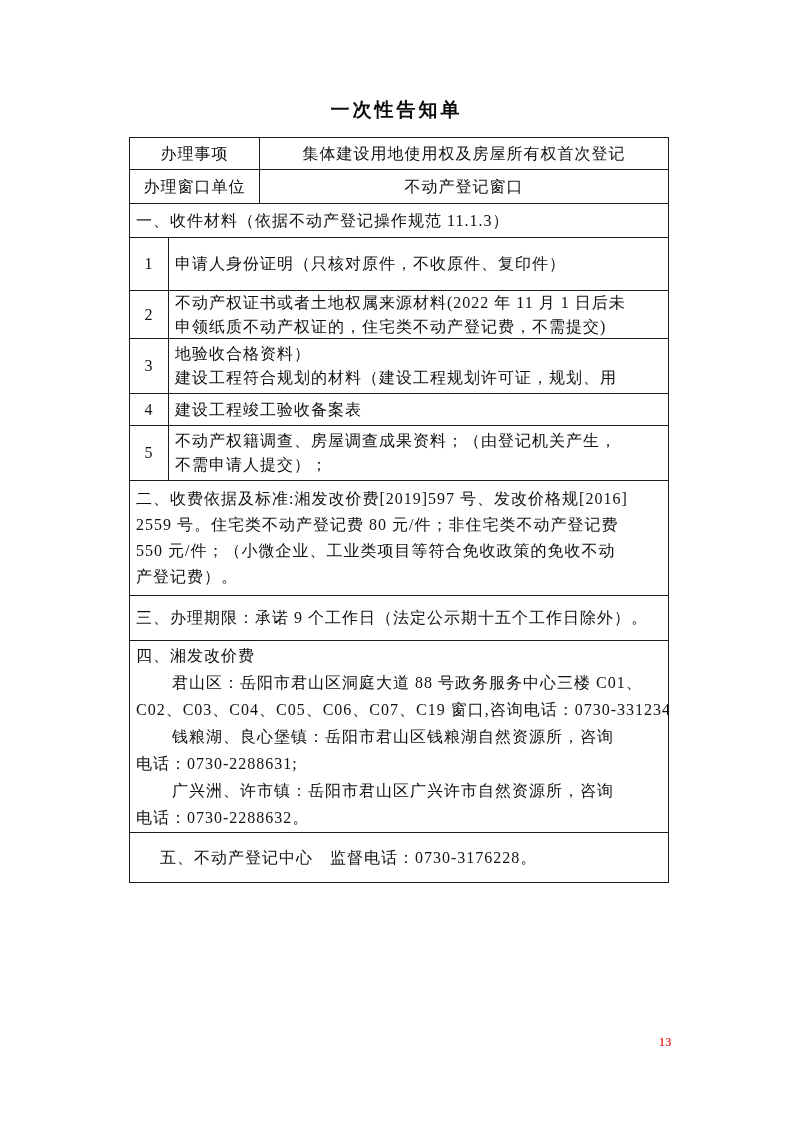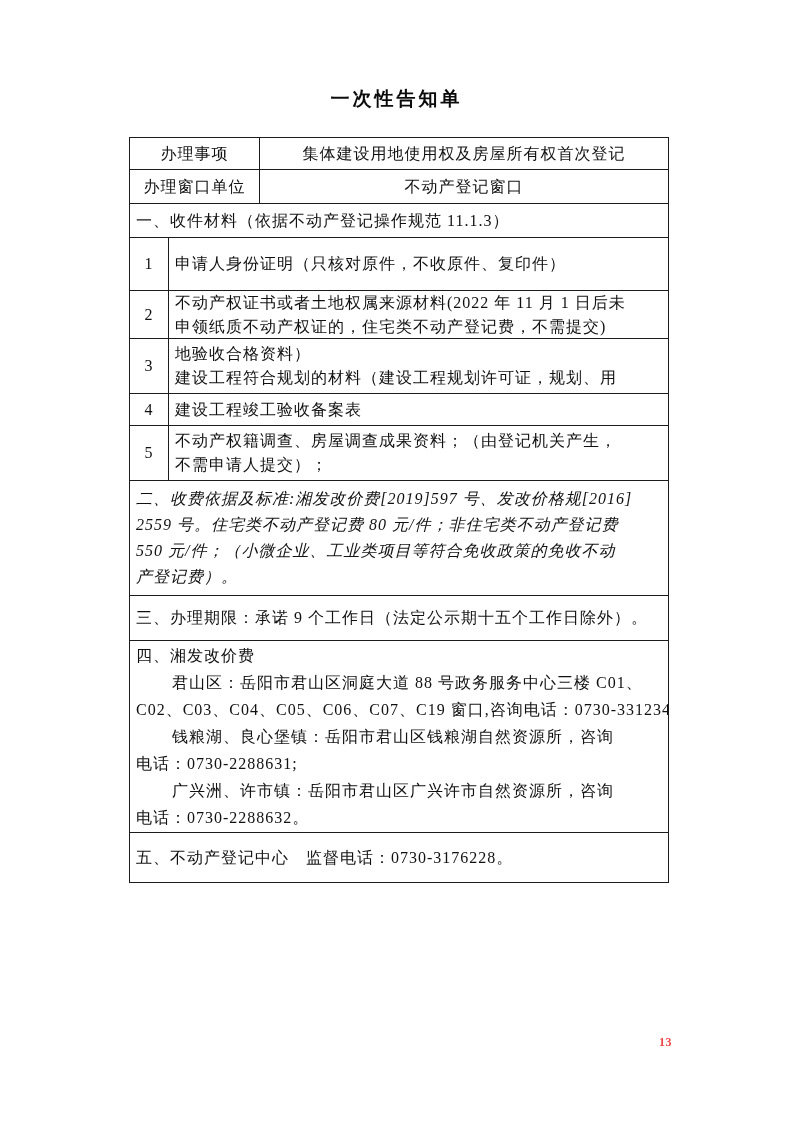--- a/index.html
+++ b/index.html
@@ -8,21 +8,21 @@
     position: relative;
     width: 793px;
     height: 1122px;
     background: #ffffff;
     font-family: "Liberation Serif", "DejaVu Serif", serif;
     color: #111111;
     overflow: hidden;
   }
   .title {
     position: absolute;
-    top: 86px;
+    top: 97px;
     left: 0;
     width: 100%;
     text-align: center;
     font-size: 19px;
     font-weight: bold;
     letter-spacing: 3px;
     color: #0b0b0b;
   }
   .doc-table {
     position: absolute;
@@ -33,30 +33,30 @@
     font-size: 16px;
     letter-spacing: 1px;
     line-height: 24px;
     overflow: hidden;
   }
   .row {
     display: flex;
     border-bottom: 1px solid #1c1c1c;
     align-items: stretch;
   }
-  .row:last-child { border-bottom: none; }
+  .row:last-child { border-bottom: none; margin-left: 24px; }
   .r-a { height: 32px; }
   .r-b { height: 34px; }
   .r-c { height: 34px; }
   .r-i1 { height: 53px; }
   .r-i2 { height: 48px; }
   .r-i3 { height: 55px; }
   .r-i4 { height: 32px; }
   .r-i5 { height: 55px; }
-  .r-s2 { height: 115px; font-style: italic; }
+  .r-s2 { height: 115px; }
   .r-s3 { height: 45px; }
   .r-s4 { height: 192px; }
   .r-s5 { height: 49px; }
   .cell-label {
     width: 130px;
     border-right: 1px solid #1c1c1c;
     display: flex;
     align-items: center;
     justify-content: center;
     white-space: nowrap;

